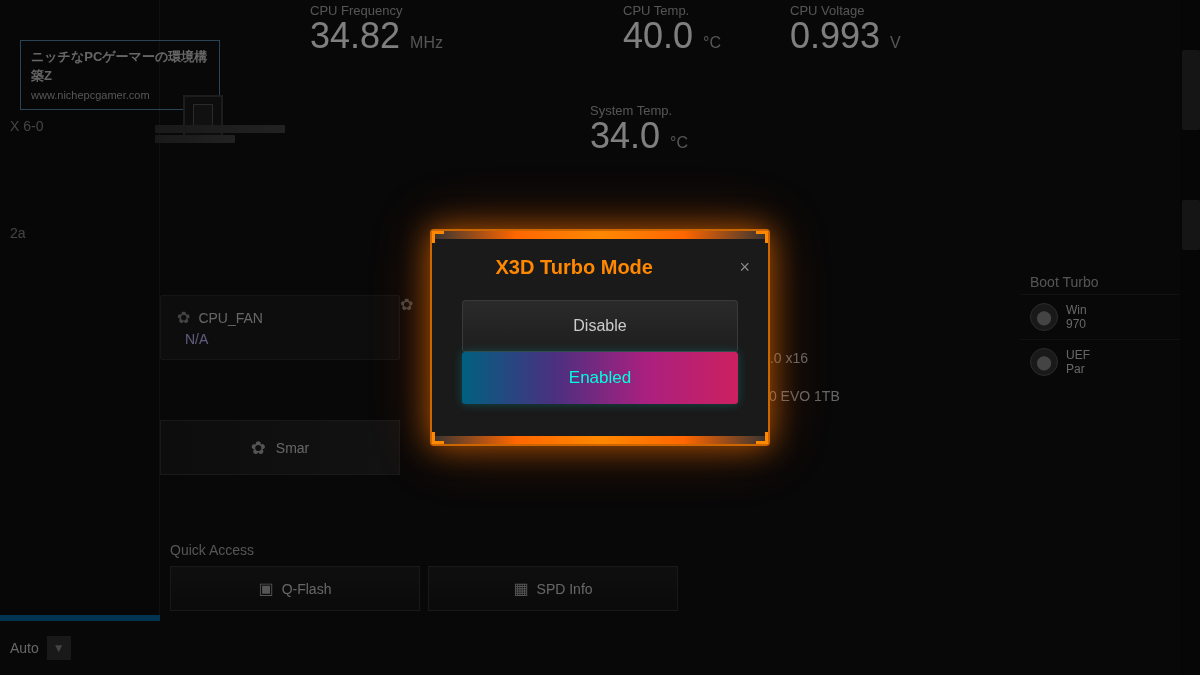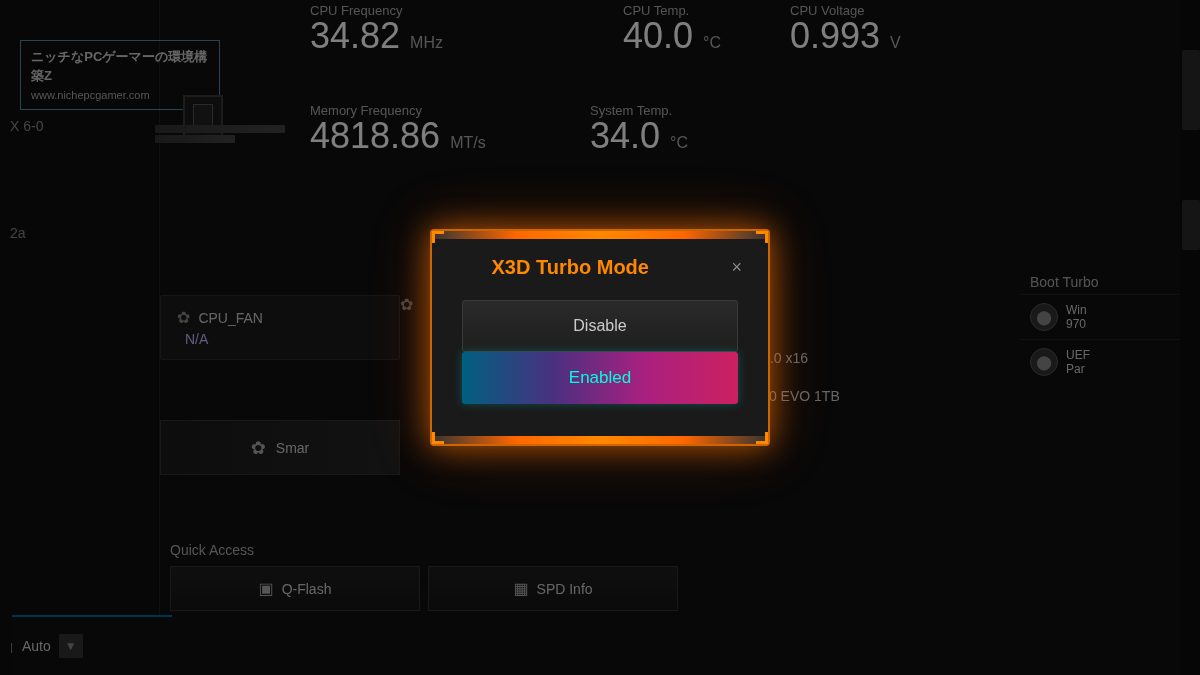--- a/index.html
+++ b/index.html
@@ -310,29 +310,29 @@
 
     .quick-btn-text {
       color: #ccc;
       font-size: 14px;
     }
 
     
     .auto-dropdown {
       position: absolute;
       bottom: 0;
-      left: 12px;
+      left: 0;
       height: 60px;
       width: 160px;
       display: flex;
       align-items: center;
       padding: 0 10px;
       gap: 8px;
       background: #111;
-      border-top: 2px solid #0369a1;
+      border-top: 6px solid #0369a1;
     }
 
     .auto-text {
       color: #ccc;
       font-size: 14px;
     }
 
     .dropdown-arrow {
       width: 24px;
       height: 24px;
@@ -398,21 +398,21 @@
 
     
     .modal-topbar {
       height: 8px;
       background: linear-gradient(90deg, #333, #ff6600, #ff8800, #ff6600, #333);
       border-radius: 2px 2px 0 0;
     }
 
     
     .modal-title-area {
-      padding: 16px 20px 10px 20px;
+      padding: 16px 12px 10px 20px;
       display: flex;
       justify-content: space-between;
       align-items: center;
       gap: 37px;
     }
 
     .modal-title {
       color: #ff8800;
       font-size: 20px;
       font-weight: bold;
@@ -550,27 +550,20 @@
   </div>
 
   <div class="stat-block stat-cpu-volt">
     <span class="stat-label">CPU Voltage</span>
     <span class="stat-value">
       <span>0.993</span>
       <span class="stat-unit">V</span>
     </span>
   </div>
 
-  <div class="stat-block stat-mem-freq">
-    <span class="stat-label">Memory Frequency</span>
-    <span class="stat-value">
-      <span>4818.86</span>
-      <span class="stat-unit">MT/s</span>
-    </span>
-  </div>
 
   <div class="stat-block stat-sys-temp">
     <span class="stat-label">System Temp.</span>
     <span class="stat-value">
       <span>34.0</span>
       <span class="stat-unit">°C</span>
     </span>
   </div>
 
   <div class="fan-section">

